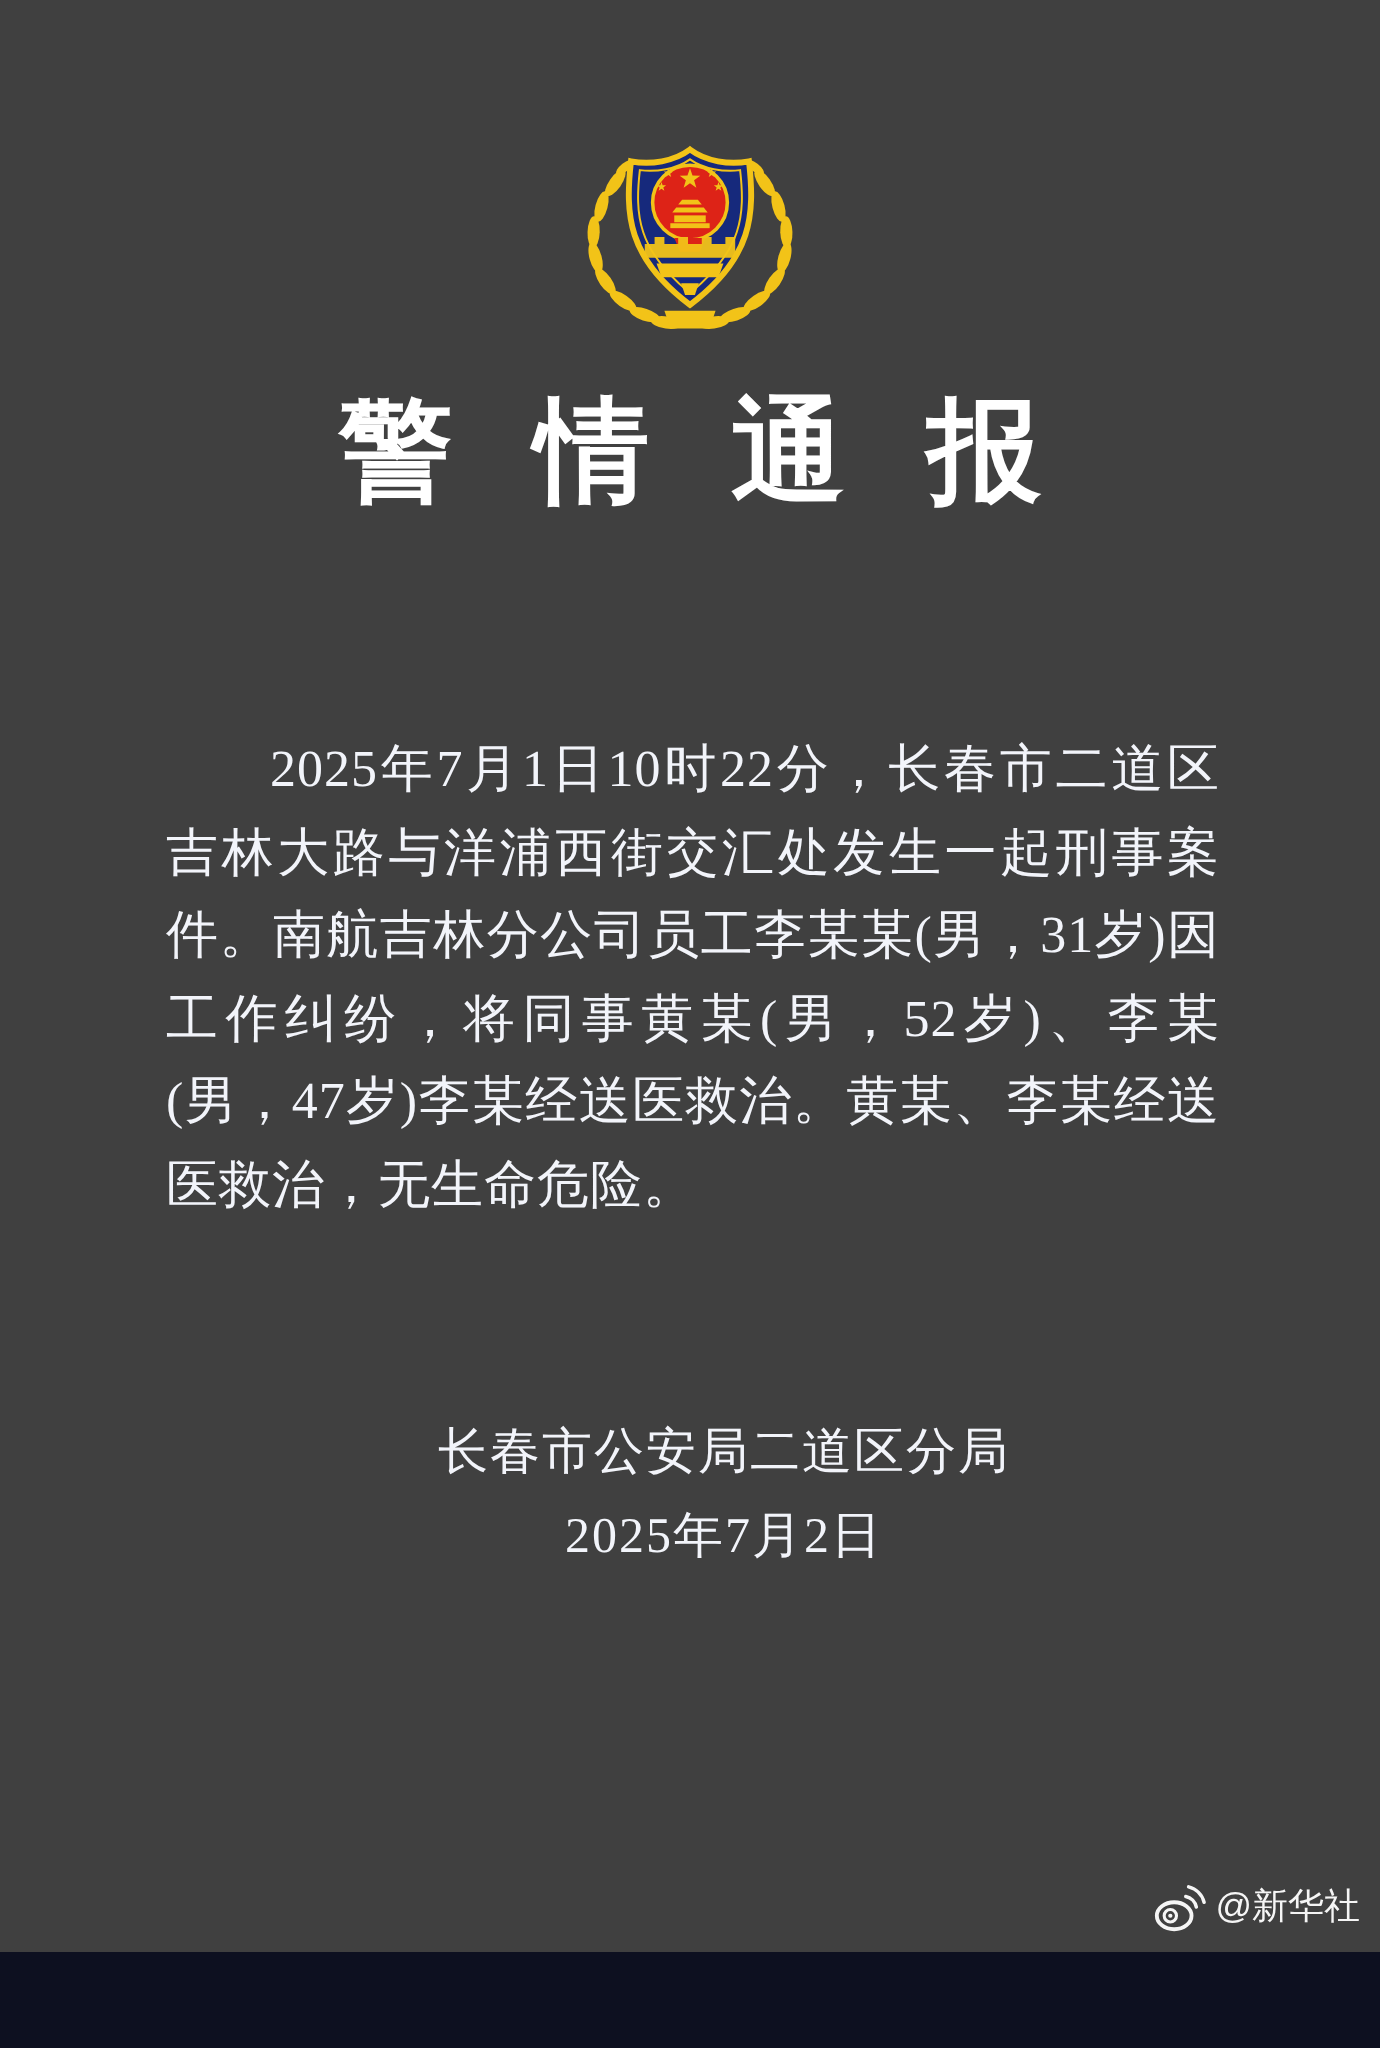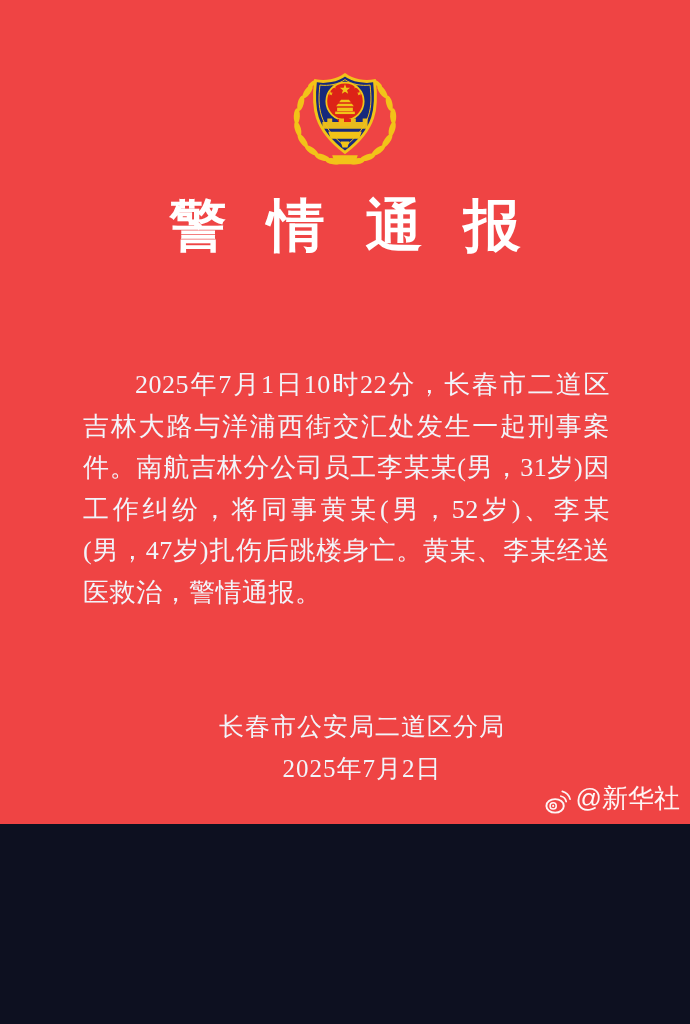--- a/index.html
+++ b/index.html
@@ -1,19 +1,19 @@
 <!DOCTYPE html>
 <html><head>
 <meta charset="utf-8">
 <style>
   html,body{margin:0;padding:0;background:#0d1020;}
   .poster{
     position:relative;
-    width:690px;height:824px;
-    background:#ef4444;
+    width:690px;height:976px;
+    background:#404040;
     overflow:hidden;
     font-family:"Liberation Serif","DejaVu Serif",serif;
     color:#f2f4fa;
   }
   .emblem{
     position:absolute;top:60px;left:50%;
     width:118px;height:108px;
     transform:translateX(-50%);
   }
   .title{
@@ -40,23 +40,23 @@
   .sig{
     position:absolute;top:706px;left:0;right:0;
     text-align:center;
     transform:translateX(17px);
     font-size:25px;
     line-height:42px;
     letter-spacing:1px;
   }
   .watermark{
     position:absolute;right:10px;bottom:8px;
-    display:flex;align-items:flex-end;gap:5px;
+    display:flex;align-items:flex-start;gap:5px;
     font-family:"Liberation Sans","DejaVu Sans",sans-serif;
-    font-size:26px;
+    font-size:18px;
     color:#ffffff;
     opacity:0.95;
   }
   .wicon{display:inline-flex;width:27px;height:27px;}
   .wicon svg{width:100%;height:100%;}
 </style>
 </head>
 <body>
 
 <div class="poster">
@@ -111,21 +111,21 @@
         <path d="M37,63 L42,63 L42,59.5 L47,59.5 L47,63 L54,63 L54,59.5 L59,59.5 L59,63 L66,63 L66,59.5 L71,59.5 L71,63 L78,63 L78,59.5 L83,59.5 L83,70 L37,70 Z" fill-opacity="0.95"></path>
         <path d="M43,73 L77,73 L74.5,80 L45.5,80 Z"></path>
         <path d="M55.5,83 L64.5,83 L62.5,89 L57.5,89 Z"></path>
       </g>
     </svg>
   </div>
 
   <h1 class="title">警情通报</h1>
 
   <div class="body">
-    <p>2025年7月1日10时22分，长春市二道区吉林大路与洋浦西街交汇处发生一起刑事案件。南航吉林分公司员工李某某(男，31岁)因工作纠纷，将同事黄某(男，52岁)、李某(男，47岁)扎伤后跳楼身亡。黄某、李某经送医救治，警情通报。</p>
+    <p>2025年7月1日10时22分，长春市二道区吉林大路与洋浦西街交汇处发生一起刑事案件。南航吉林分公司员工李某某(男，31岁)因工作纠纷，将同事黄某(男，52岁)、李某(男，47岁)李某经送医救治。黄某、李某经送医救治，无生命危险。</p>
   </div>
 
   <div class="sig">
     <div>长春市公安局二道区分局</div>
     <div>2025年7月2日</div>
   </div>
 
   <div class="watermark">
     <span class="wicon">
       <svg viewBox="0 0 28 28" xmlns="http://www.w3.org/2000/svg">

